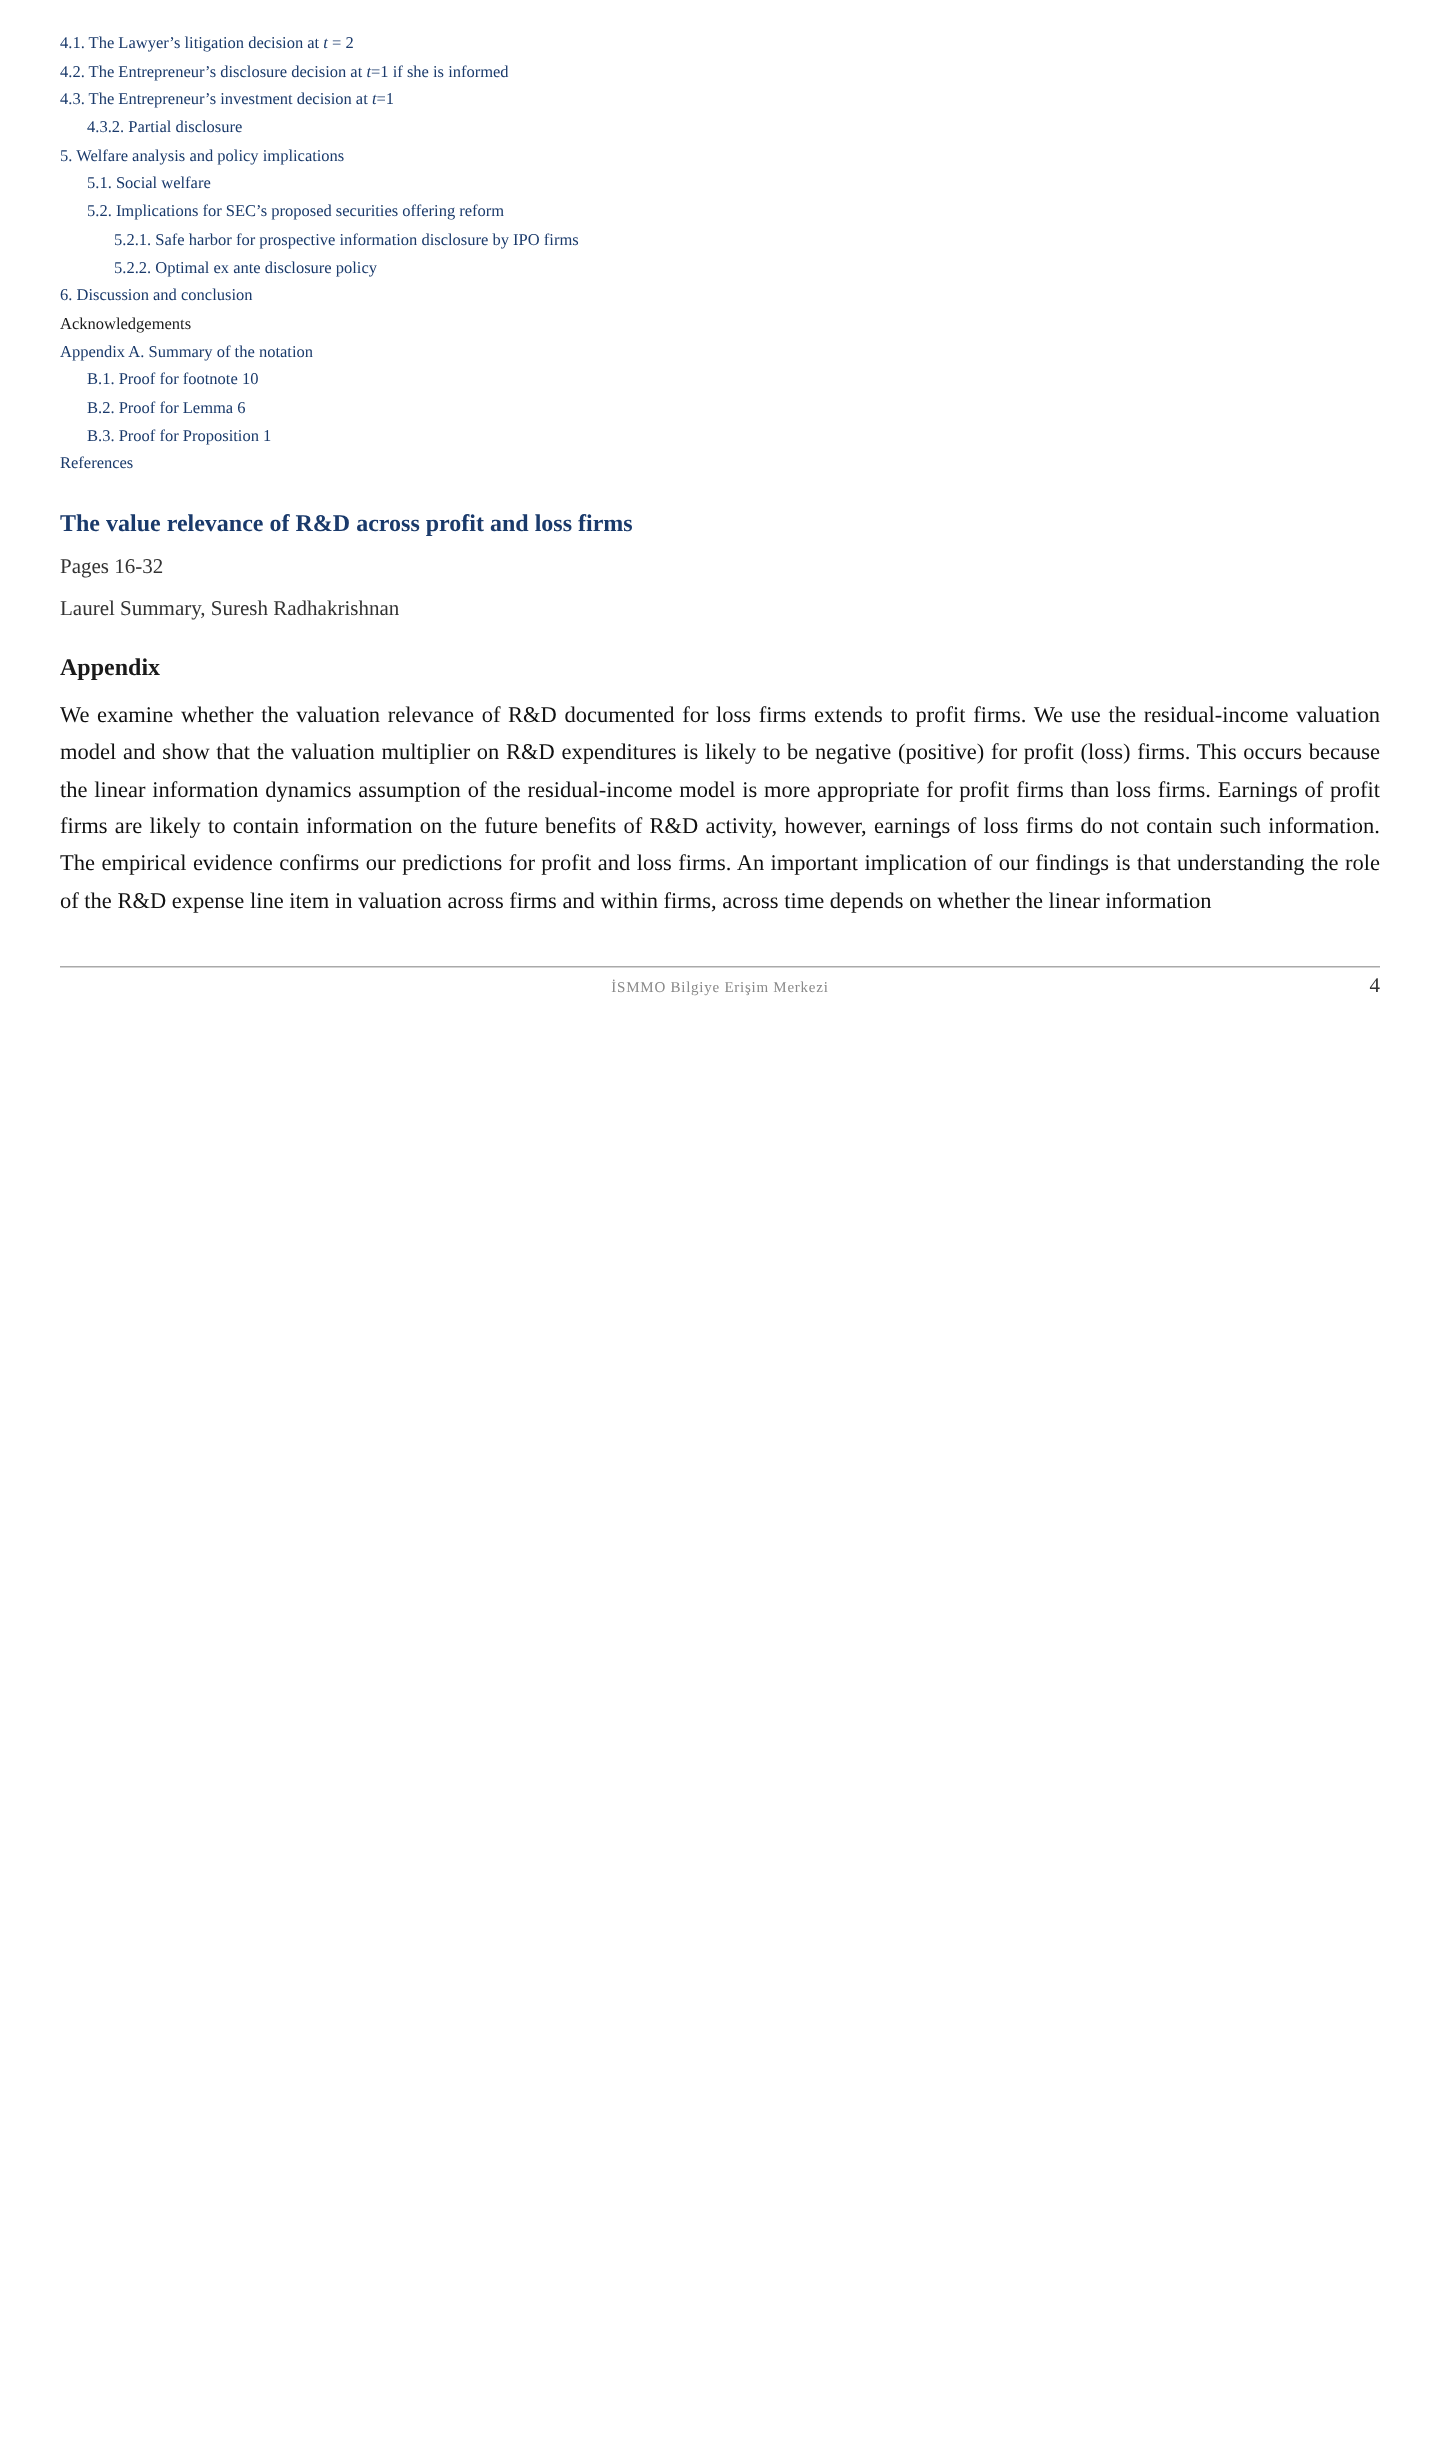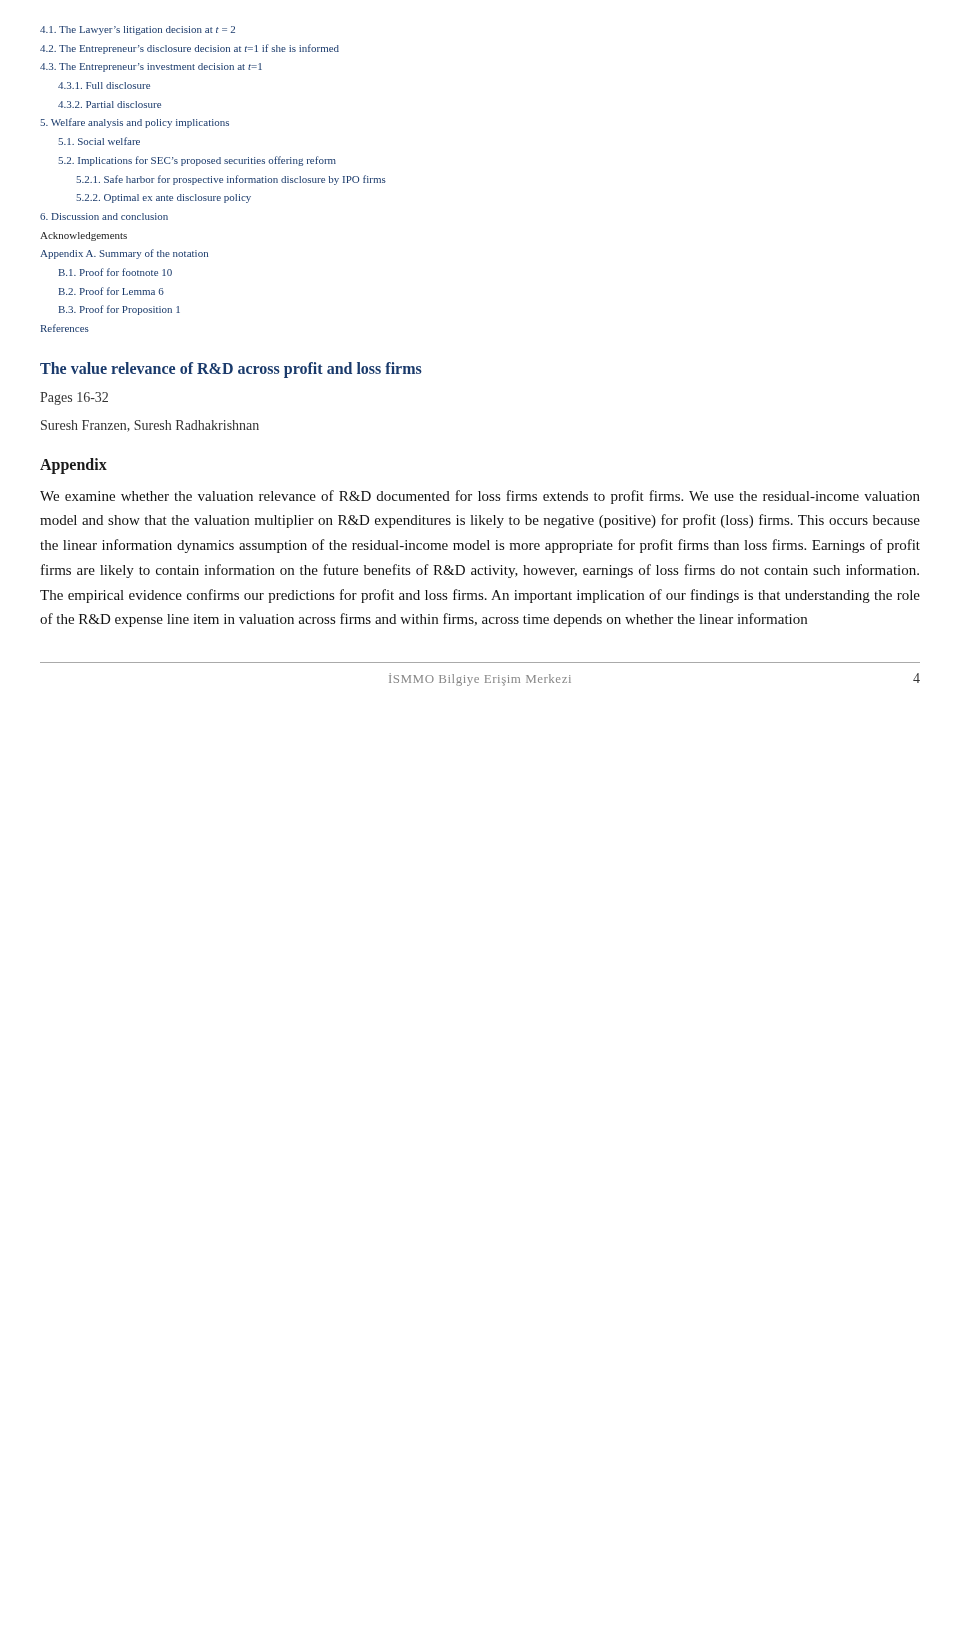--- a/index.html
+++ b/index.html
@@ -59,21 +59,21 @@
     .footer-bar {
       position: relative;
       margin-top: 30px;
       border-top: 1px solid #aaa;
       padding-top: 8px;
       display: flex;
       justify-content: center;
       align-items: center;
     }
     .footer-text {
-      font-size: 13px;
+      font-size: 10px;
       color: #888;
       letter-spacing: 0.5px;
     }
     .page-number {
       position: absolute;
       right: 0;
       font-size: 14px;
       color: #333;
     }
   </style>
@@ -87,23 +87,20 @@
   </div>
 
   <div class="toc-item">
     <a class="toc-link" href="#">4.2. The Entrepreneur’s disclosure decision at <em>t</em>=1 if she is informed</a>
   </div>
 
   <div class="toc-item">
     <a class="toc-link" href="#">4.3. The Entrepreneur’s investment decision at <em>t</em>=1</a>
   </div>
 
-  <div class="toc-item indented">
-    <a class="toc-link" href="#">4.3.1. Full disclosure</a>
-  </div>
 
   <div class="toc-item indented">
     <a class="toc-link" href="#">4.3.2. Partial disclosure</a>
   </div>
 
   <div class="toc-item">
     <a class="toc-link" href="#">5. Welfare analysis and policy implications</a>
   </div>
 
   <div class="toc-item indented">
@@ -158,21 +155,21 @@
   <div>
     <a class="article-title-link" href="#">
       <span>The value relevance of R&amp;D across profit and loss firms</span>
     </a>
   </div>
 
   <div class="article-meta">
     <span>Pages 16-32</span>
   </div>
   <div class="article-meta">
-    <span>Suresh Franzen, Suresh Radhakrishnan</span>
+    <span>Laurel Summary, Suresh Radhakrishnan</span>
   </div>
 
   <div class="abstract-heading">
     <span>Appendix</span>
   </div>
 
   <div class="abstract-body">
     <span>We examine whether the valuation relevance of R&amp;D documented for loss firms extends to profit firms. We use the residual-income valuation model and show that the valuation multiplier on R&amp;D expenditures is likely to be negative (positive) for profit (loss) firms. This occurs because the linear information dynamics assumption of the residual-income model is more appropriate for profit firms than loss firms. Earnings of profit firms are likely to contain information on the future benefits of R&amp;D activity, however, earnings of loss firms do not contain such information. The empirical evidence confirms our predictions for profit and loss firms. An important implication of our findings is that understanding the role of the R&amp;D expense line item in valuation across firms and within firms, across time depends on whether the linear information</span>
   </div>
 

